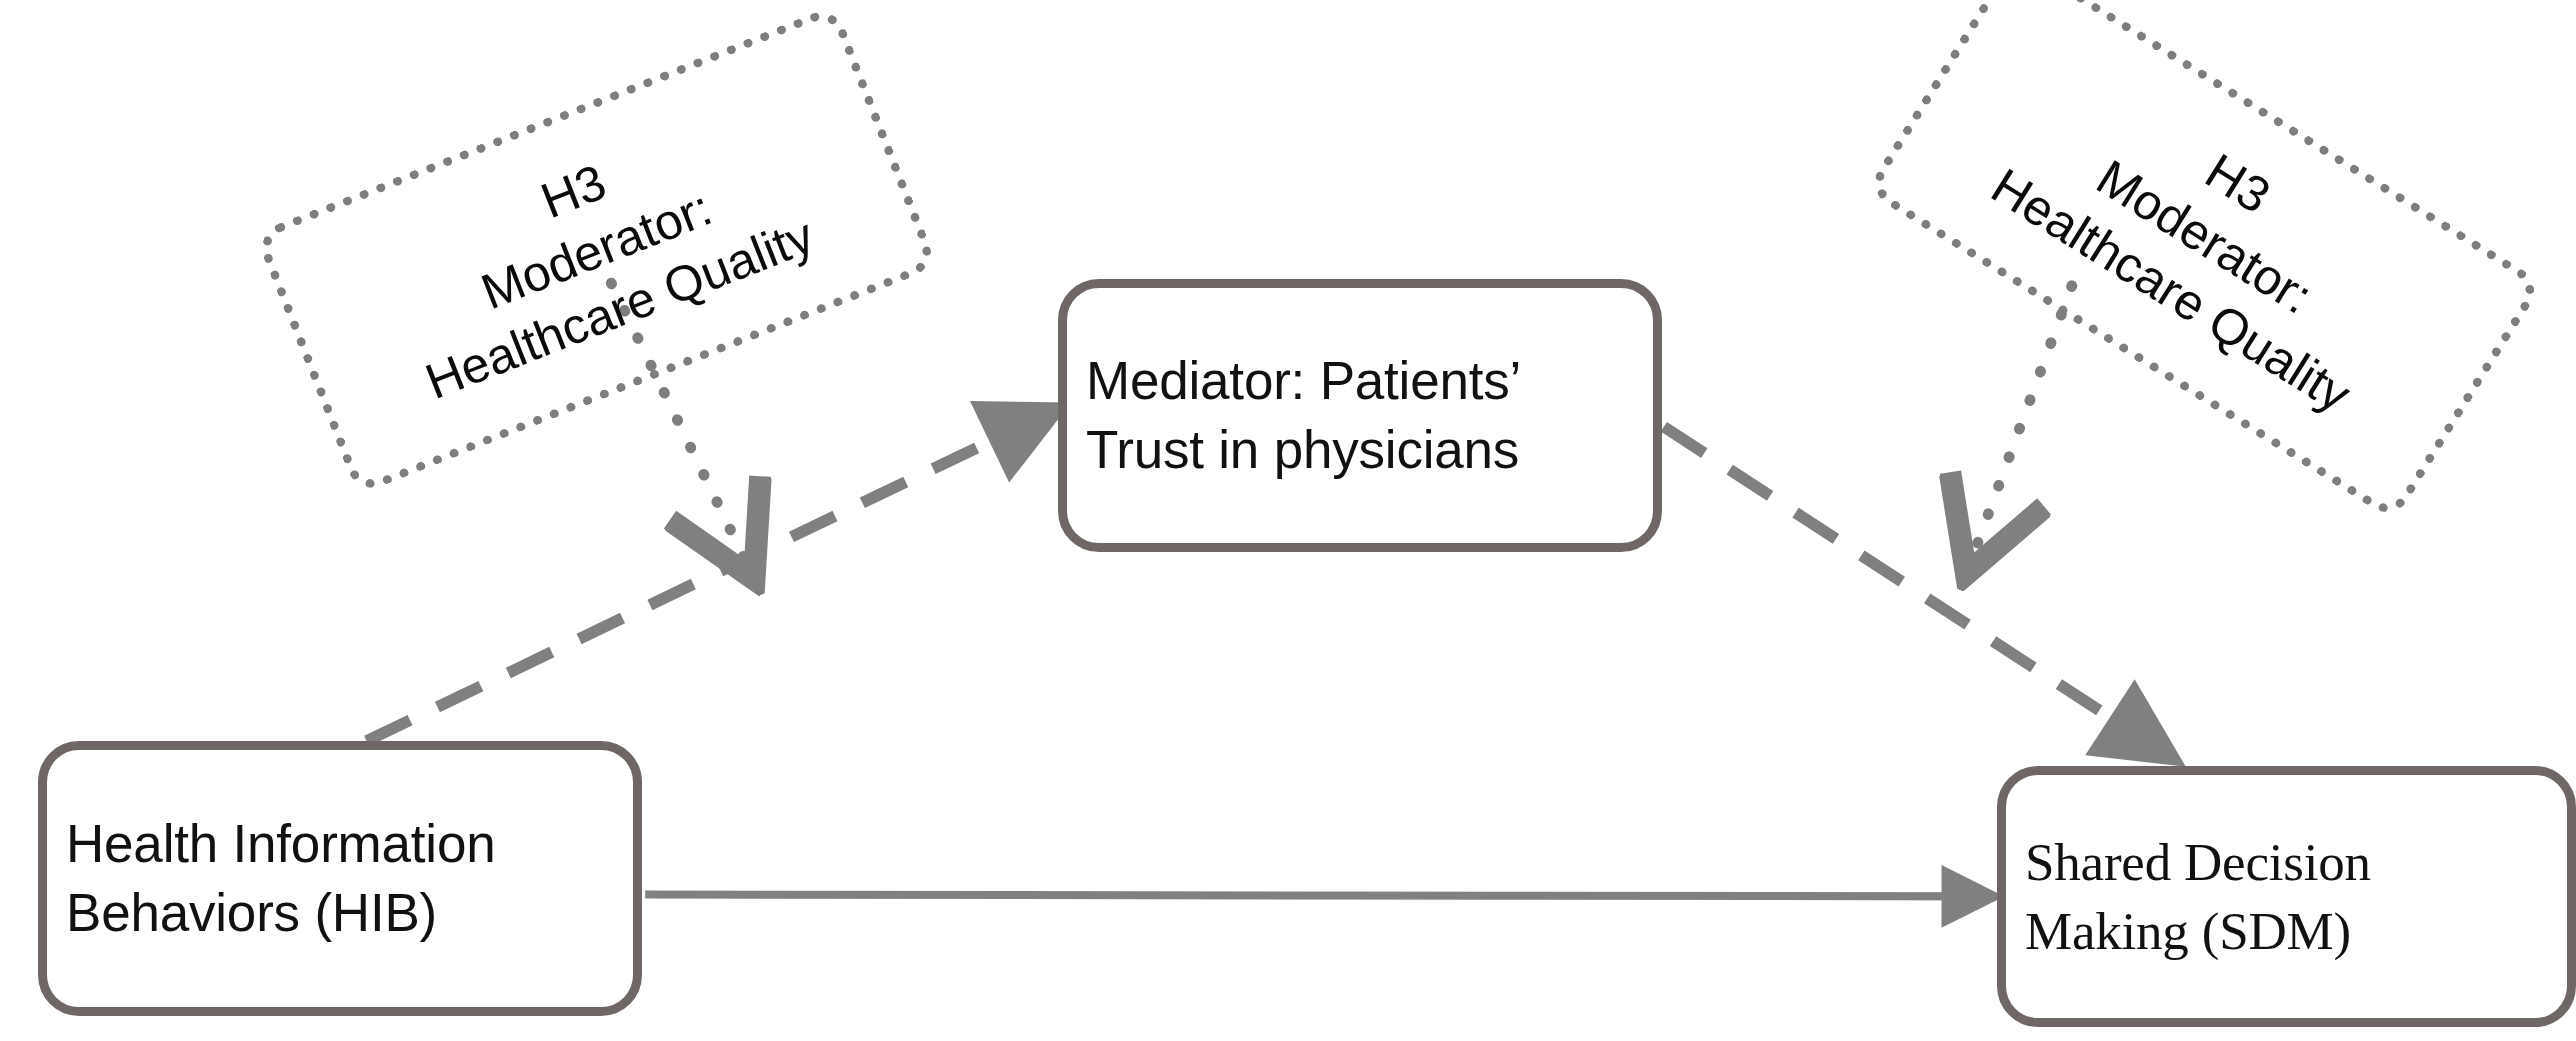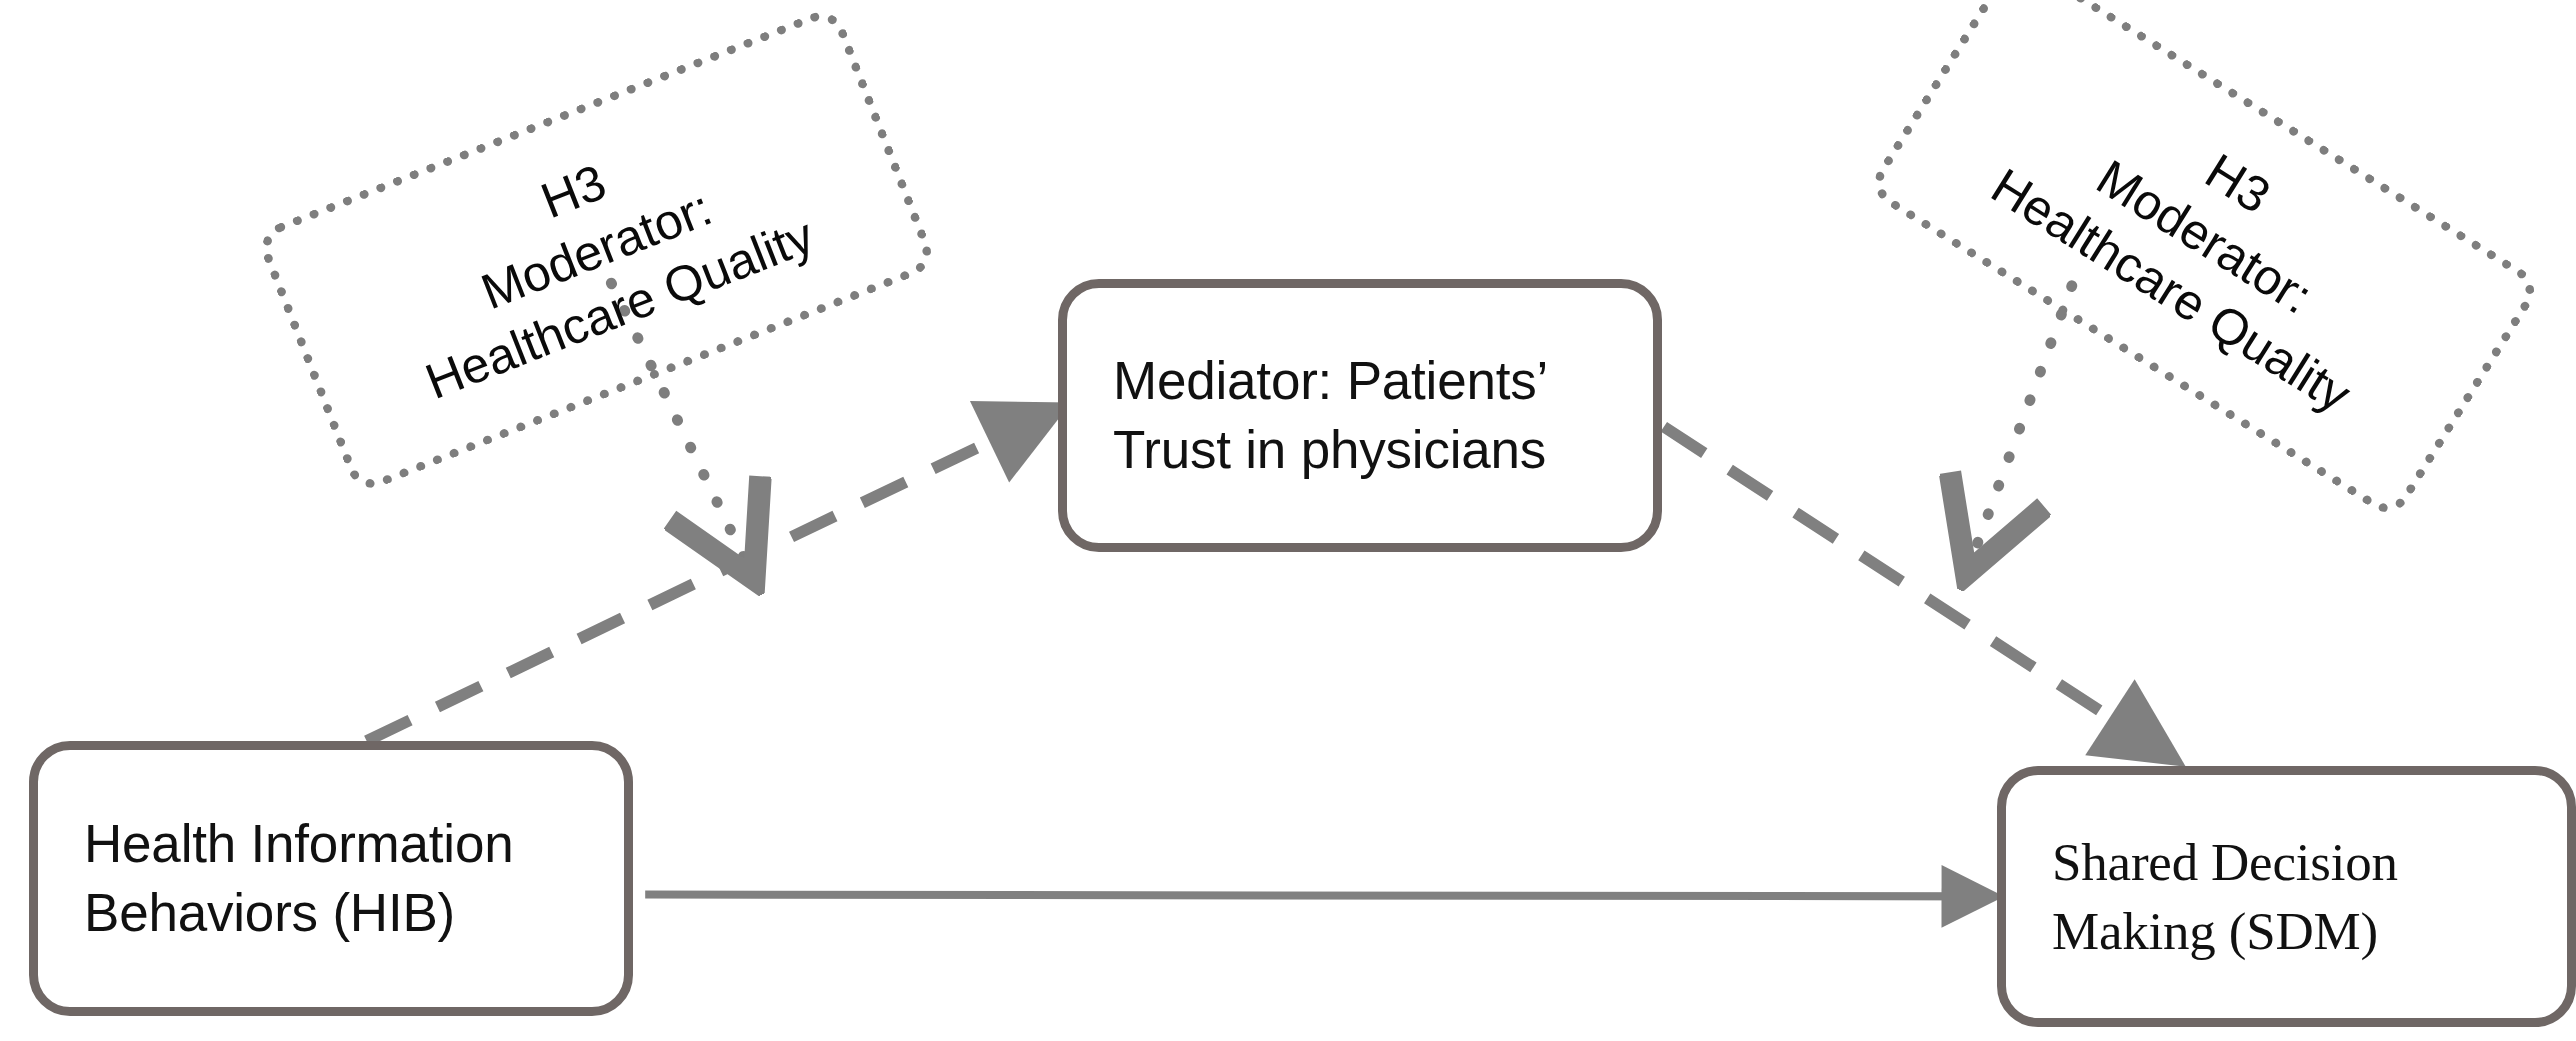--- a/index.html
+++ b/index.html
@@ -29,36 +29,36 @@
     box-sizing: border-box;
     background: #ffffff;
     border: 9px solid #6f6765;
     border-radius: 41px;
     display: flex;
     align-items: center;
     justify-content: flex-start;
     z-index: 4;
   }
   .node .label {
-    padding: 0 46px;
+    padding: 0 19px;
     font-size: 53px;
     line-height: 1.30;
     color: #111111;
     letter-spacing: -0.2px;
     white-space: pre-line;
     text-align: left;
   }
   #node-mediator {
     left: 1058px;
     top: 279px;
     width: 604px;
     height: 273px;
   }
   #node-hib {
-    left: 29px;
+    left: 38px;
     top: 741px;
     width: 604px;
     height: 275px;
   }
   #node-sdm {
     left: 1997px;
     top: 766px;
     width: 579px;
     height: 261px;
     font-family: Liberation Serif, serif;

